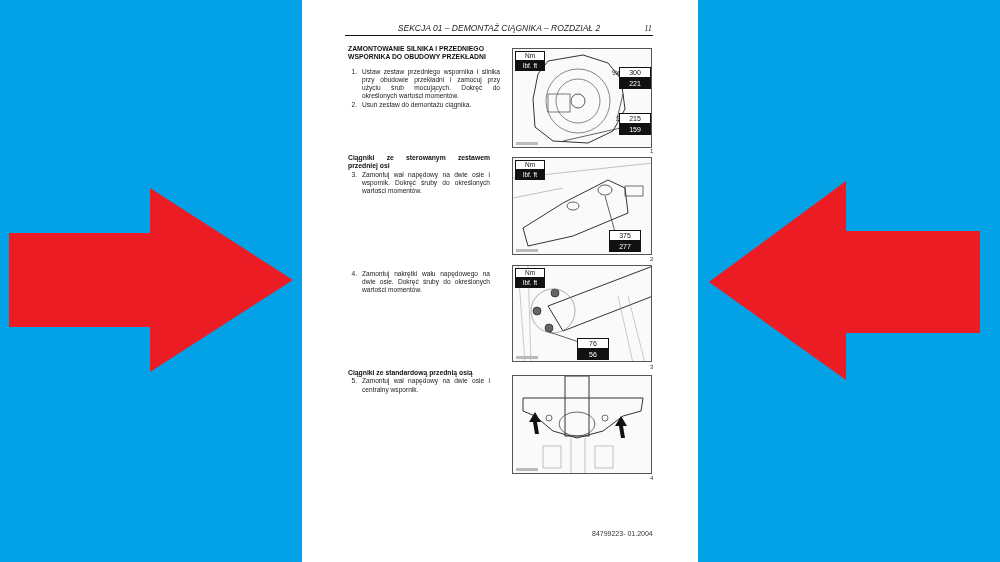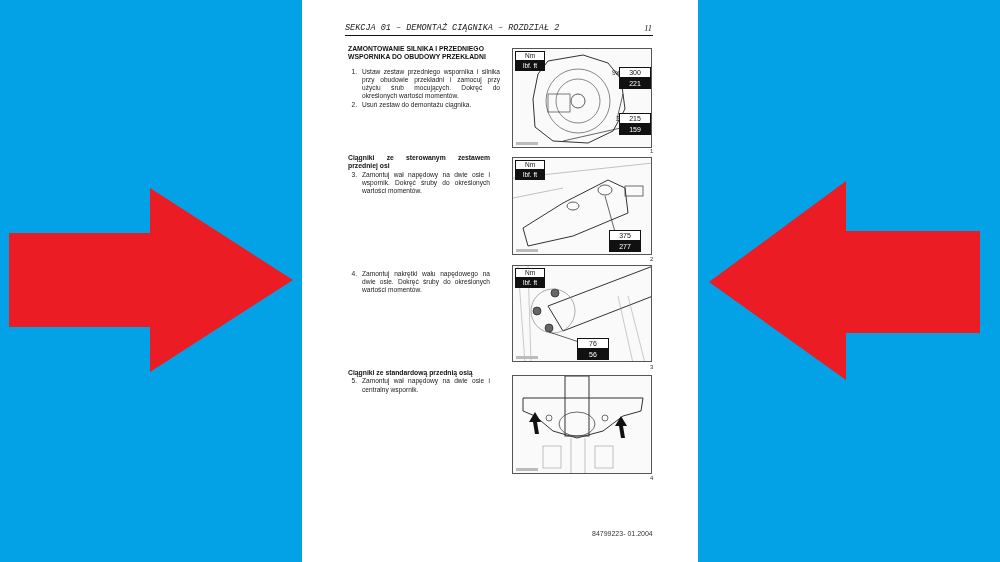--- a/index.html
+++ b/index.html
@@ -3,21 +3,21 @@
 <meta charset="utf-8">
 <style>
   * { margin: 0; padding: 0; box-sizing: border-box; }
   html, body { width: 1000px; height: 562px; overflow: hidden; background: #03a2e6; }
   body { position: relative; font-family: "Liberation Sans", sans-serif; }
   .side { position: absolute; top: 0; height: 562px; background: #03a2e6; }
   .side.left { left: 0; width: 302px; }
   .side.right { left: 698px; width: 302px; }
   .arrow { position: absolute; }
   .page { position: absolute; left: 302px; top: 0; width: 396px; height: 562px; background: #ffffff; }
-  .hdr { position: absolute; left: 43px; top: 23px; width: 308px; font-size: 8.5px; font-style: italic; color: #222; text-align: left; font-family: Liberation Mono, monospace; }
+  .hdr { position: absolute; left: 43px; top: 23px; width: 308px; font-size: 8.5px; font-style: italic; color: #222; text-align: center; }
   .hdr-num { position: absolute; right: 46px; top: 23px; font-size: 8.5px; font-style: italic; color: #222; font-family: Liberation Serif, serif; }
   .hdr-rule { position: absolute; left: 43px; top: 35px; width: 308px; height: 1px; background: #111; }
   .txt { position: absolute; color: #222; font-size: 6.6px; line-height: 8.2px; }
   .h-bold { font-weight: bold; font-size: 6.8px; line-height: 8.4px; color: #111; }
   .item { display: flex; }
   .item .num { width: 14px; text-align: right; padding-right: 5px; flex-shrink: 0; }
   .item .body { text-align: justify; flex: 1; }
   .fig { position: absolute; left: 210px; width: 140px; border: 1px solid #555; background: #fafafa; overflow: hidden; }
   .fig svg { position: absolute; left: 0; top: 0; }
   .torque { position: absolute; width: 32px; font-size: 7px; text-align: center; line-height: 9px; }

